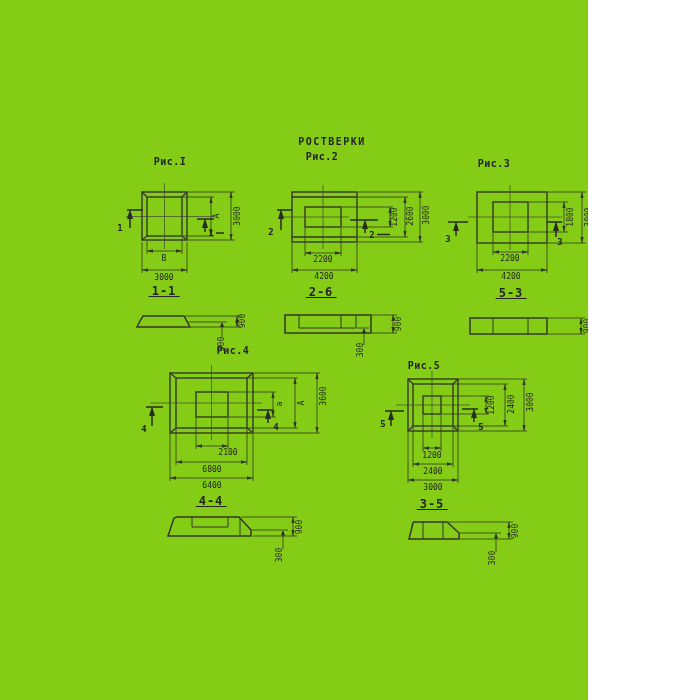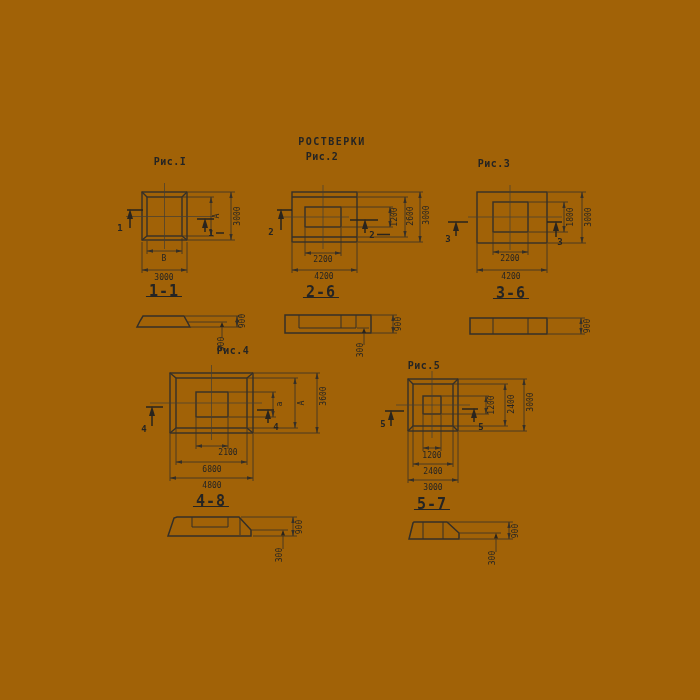--- a/index.html
+++ b/index.html
@@ -1,24 +1,24 @@
 <!DOCTYPE html>
 <html><head>
 <meta charset="utf-8">
 <style>
   html,body{margin:0;padding:0;background:#ffffff;}
-  #canvas{position:relative;width:700px;height:700px;background:#a16207;overflow:hidden;
+  #canvas{position:relative;width:588px;height:700px;background:#84cc16;overflow:hidden;
           font-family:"DejaVu Sans Mono",monospace;color:#242424;}
   #linework{position:absolute;left:0;top:0;opacity:.92;}
   .t{position:absolute;font-size:8px;line-height:8px;white-space:nowrap;
      transform:translate(-50%,-50%);color:#242424;}
   .v{transform:translate(-50%,-50%) rotate(-90deg);}
   .cap{font-size:10px;font-weight:bold;letter-spacing:.5px;}
   .ttl{font-size:10px;font-weight:bold;letter-spacing:1.5px;}
-  .lbl{font-size:15px;font-weight:bold;letter-spacing:1px;border-bottom:1.4px solid #242424;
+  .lbl{font-size:12px;font-weight:bold;letter-spacing:1px;border-bottom:1.4px solid #242424;
        padding:0 3px 1px 3px;}
   .mk{font-size:9px;font-weight:bold;}
   
   .p{stroke:#2b2b2b;stroke-width:1.4;fill:none;}
   .s{stroke:#2b2b2b;stroke-width:1.5;fill:none;}
   .x{stroke:#2b2b2b;stroke-width:.8;fill:none;}
   .d{stroke:#2b2b2b;stroke-width:.8;fill:none;}
   .cl{stroke:#3a3a3a;stroke-width:.7;fill:none;}
   .m{stroke:#1f1f1f;stroke-width:1.5;fill:none;}
   .f{fill:#1f1f1f;stroke:none;}
@@ -180,42 +180,42 @@
 <div class="t v" style="left:361px;top:350px">300</div>
 <div class="t v" style="left:399px;top:324px">900</div>
 
 <div class="t cap" style="left:494px;top:164px">Рис.3</div>
 <div class="t mk" style="left:448px;top:239px">3</div>
 <div class="t mk" style="left:560px;top:242px">3</div>
 <div class="t v" style="left:571px;top:217px">1800</div>
 <div class="t v" style="left:589px;top:217px">3000</div>
 <div class="t" style="left:510px;top:259px">2200</div>
 <div class="t" style="left:511px;top:277px">4200</div>
-<div class="t lbl" style="left:511px;top:294px">3-6</div>
+<div class="t lbl" style="left:511px;top:294px">5-3</div>
 <div class="t v" style="left:588px;top:326px">900</div>
 
 <div class="t cap" style="left:233px;top:351px">Рис.4</div>
 <div class="t mk" style="left:144px;top:429px">4</div>
 <div class="t mk" style="left:276px;top:427px">4</div>
 <div class="t v" style="left:280px;top:404px">а</div>
 <div class="t v" style="left:302px;top:403px">А</div>
 <div class="t v" style="left:324px;top:396px">3600</div>
 <div class="t" style="left:228px;top:453px">2100</div>
 <div class="t" style="left:212px;top:470px">6800</div>
-<div class="t" style="left:212px;top:486px">4800</div>
-<div class="t lbl" style="left:211px;top:502px">4-8</div>
+<div class="t" style="left:212px;top:486px">6400</div>
+<div class="t lbl" style="left:211px;top:502px">4-4</div>
 <div class="t v" style="left:280px;top:555px">300</div>
 <div class="t v" style="left:300px;top:527px">900</div>
 
 <div class="t cap" style="left:424px;top:366px">Рис.5</div>
 <div class="t mk" style="left:383px;top:424px">5</div>
 <div class="t mk" style="left:481px;top:427px">5</div>
 <div class="t v" style="left:492px;top:405px">1200</div>
 <div class="t v" style="left:512px;top:404px">2400</div>
 <div class="t v" style="left:531px;top:402px">3000</div>
 <div class="t" style="left:432px;top:456px">1200</div>
 <div class="t" style="left:433px;top:472px">2400</div>
 <div class="t" style="left:433px;top:488px">3000</div>
-<div class="t lbl" style="left:432px;top:505px">5-7</div>
+<div class="t lbl" style="left:432px;top:505px">3-5</div>
 <div class="t v" style="left:493px;top:558px">300</div>
 <div class="t v" style="left:516px;top:531px">900</div>
 
 </div>
 
 </body></html>

